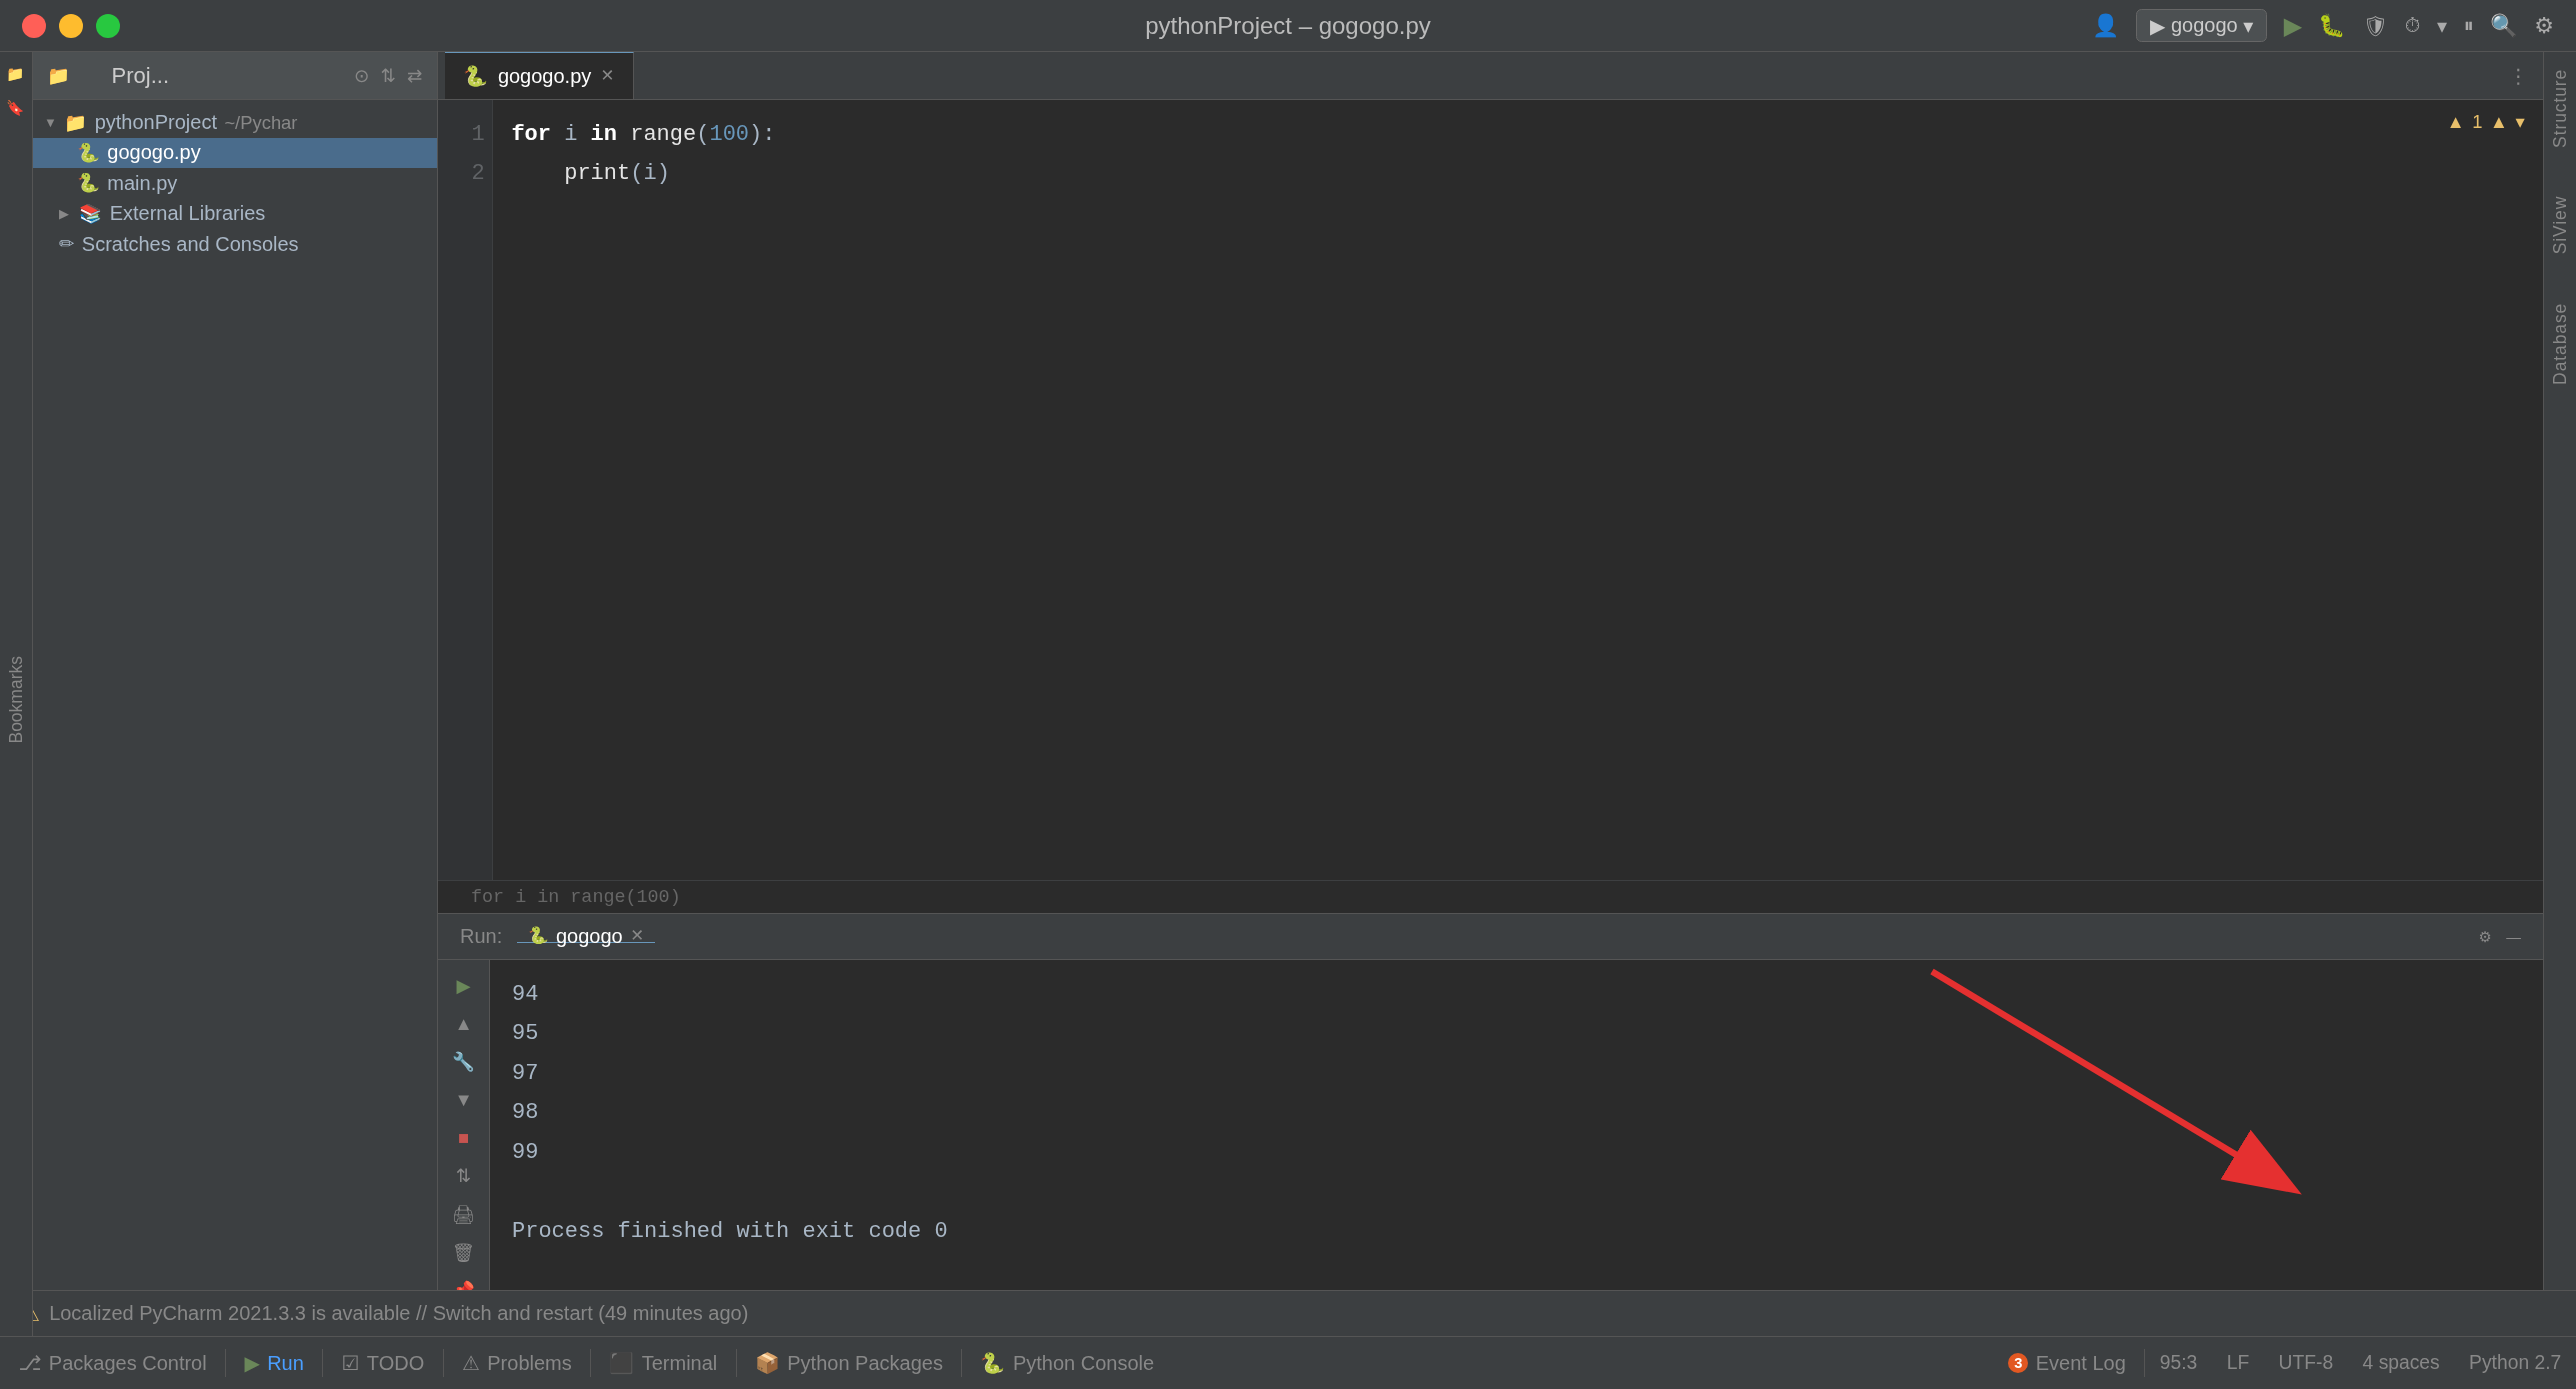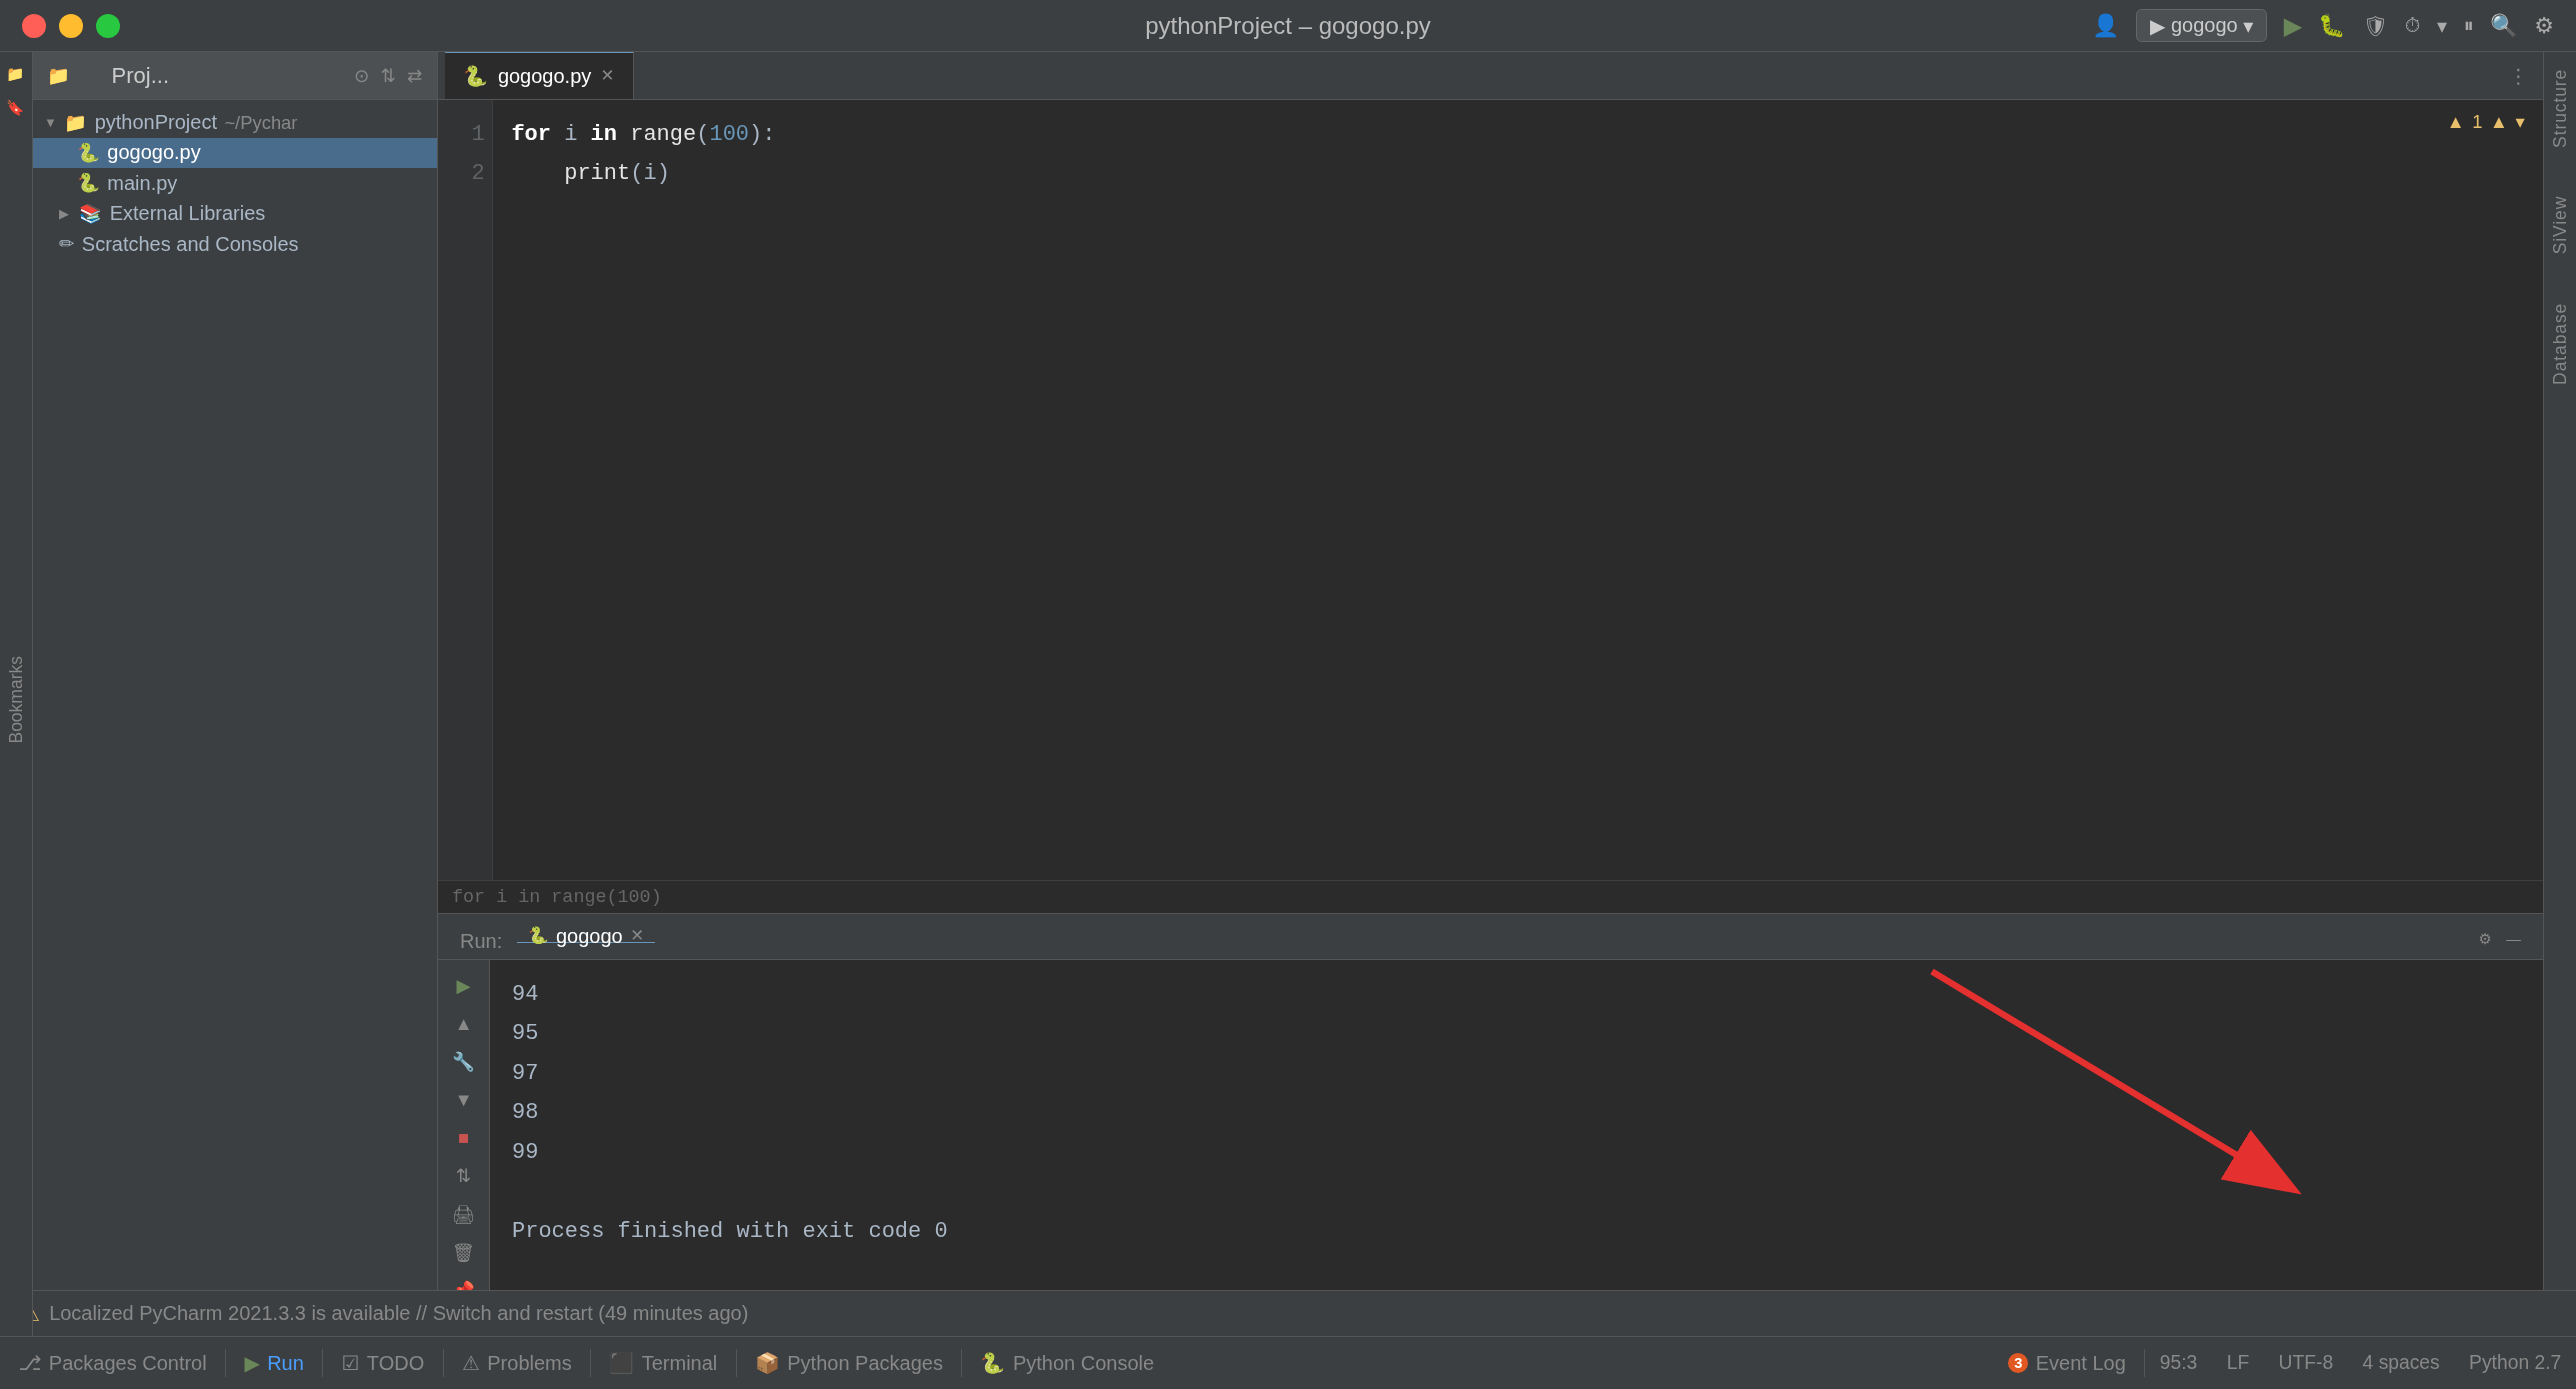--- a/index.html
+++ b/index.html
@@ -266,21 +266,21 @@
       font-size: 18.4px;
     }
 
     
     #editor-hint {
       height: 33px;
       background: #2b2b2b;
       border-top: 0.9px solid #3d3f41;
       display: flex;
       align-items: center;
-      padding: 0 14px;
+      padding: 0 33px;
       font-size: 18.4px;
       color: #666;
       font-family: 'Courier New', monospace;
     }
 
     
     #right-icons {
       width: 33px;
       background: #3c3f41;
       border-left: 0.9px solid #555;
@@ -307,21 +307,21 @@
       background: #2b2b2b;
       border-top: 1.8px solid #555;
       display: flex;
       flex-direction: column;
     }
     #run-header {
       height: 46px;
       background: #3c3f41;
       border-bottom: 0.9px solid #555;
       display: flex;
-      align-items: flex-start;
+      align-items: center;
       padding: 16px 22px;
       gap: 14.7px;
     }
     #run-label {
       font-size: 20px;
       color: #888;
       font-weight: 500;
     }
     .run-tab {
       display: flex;

